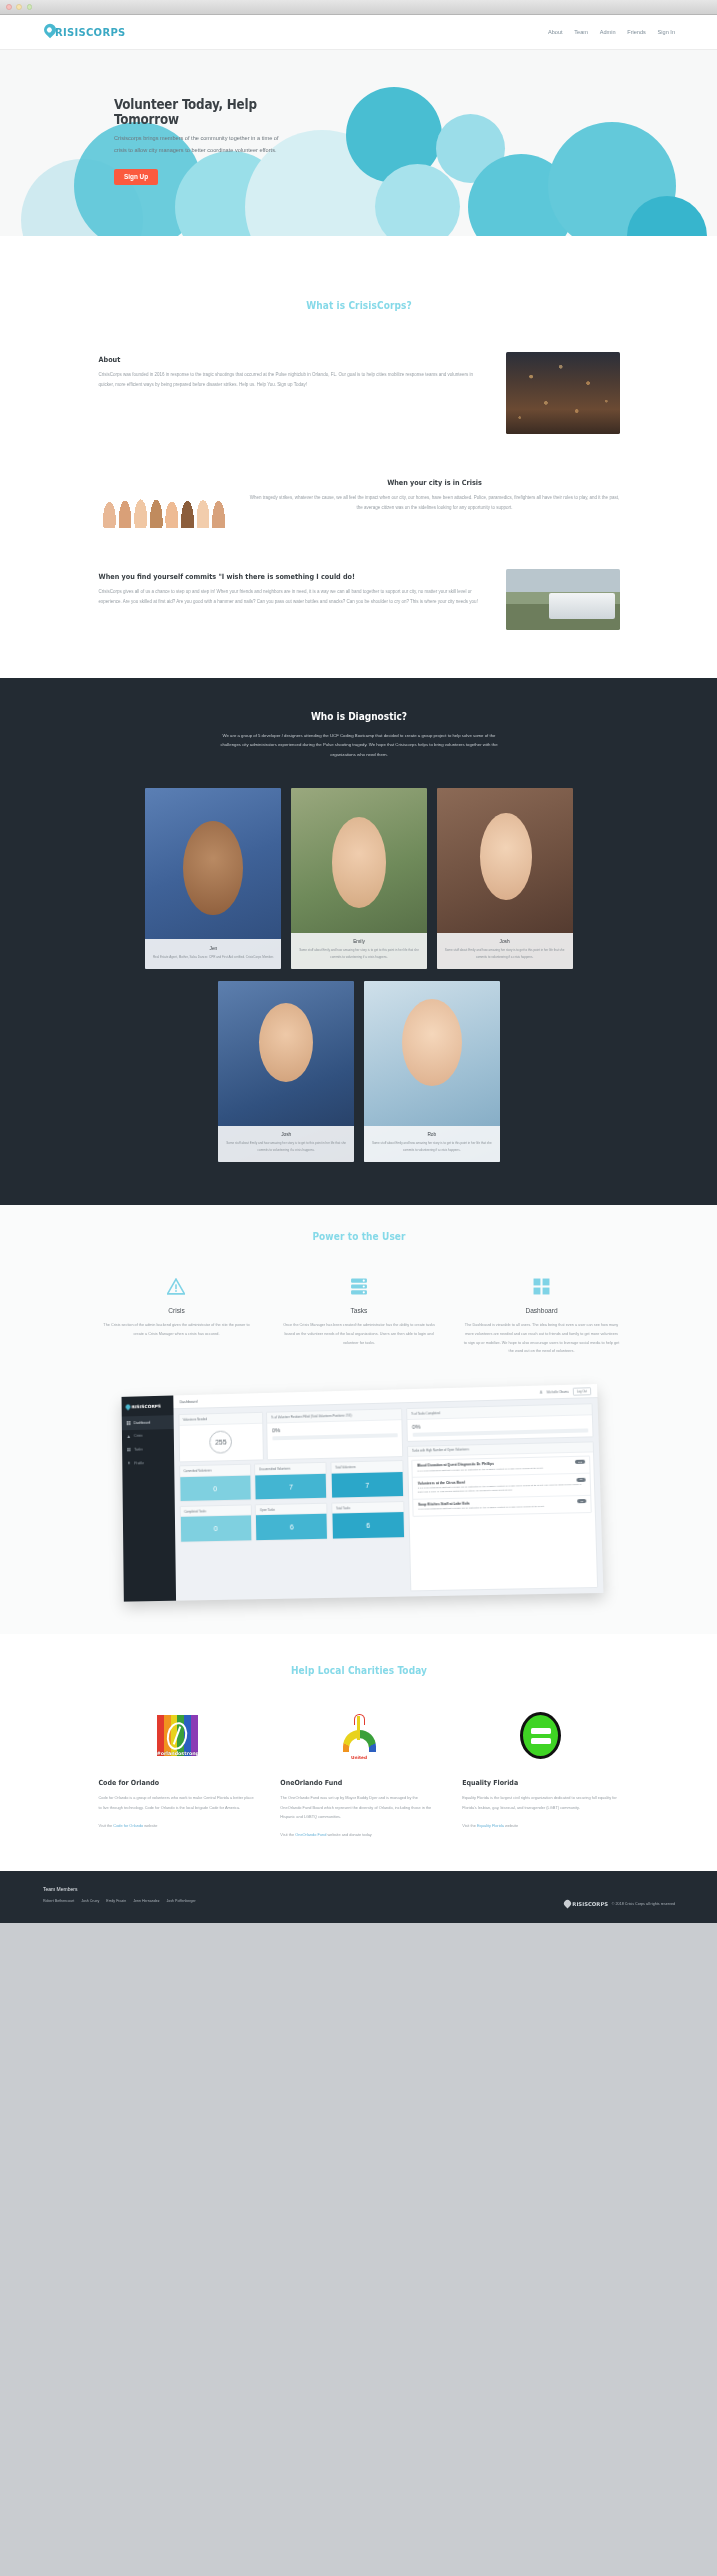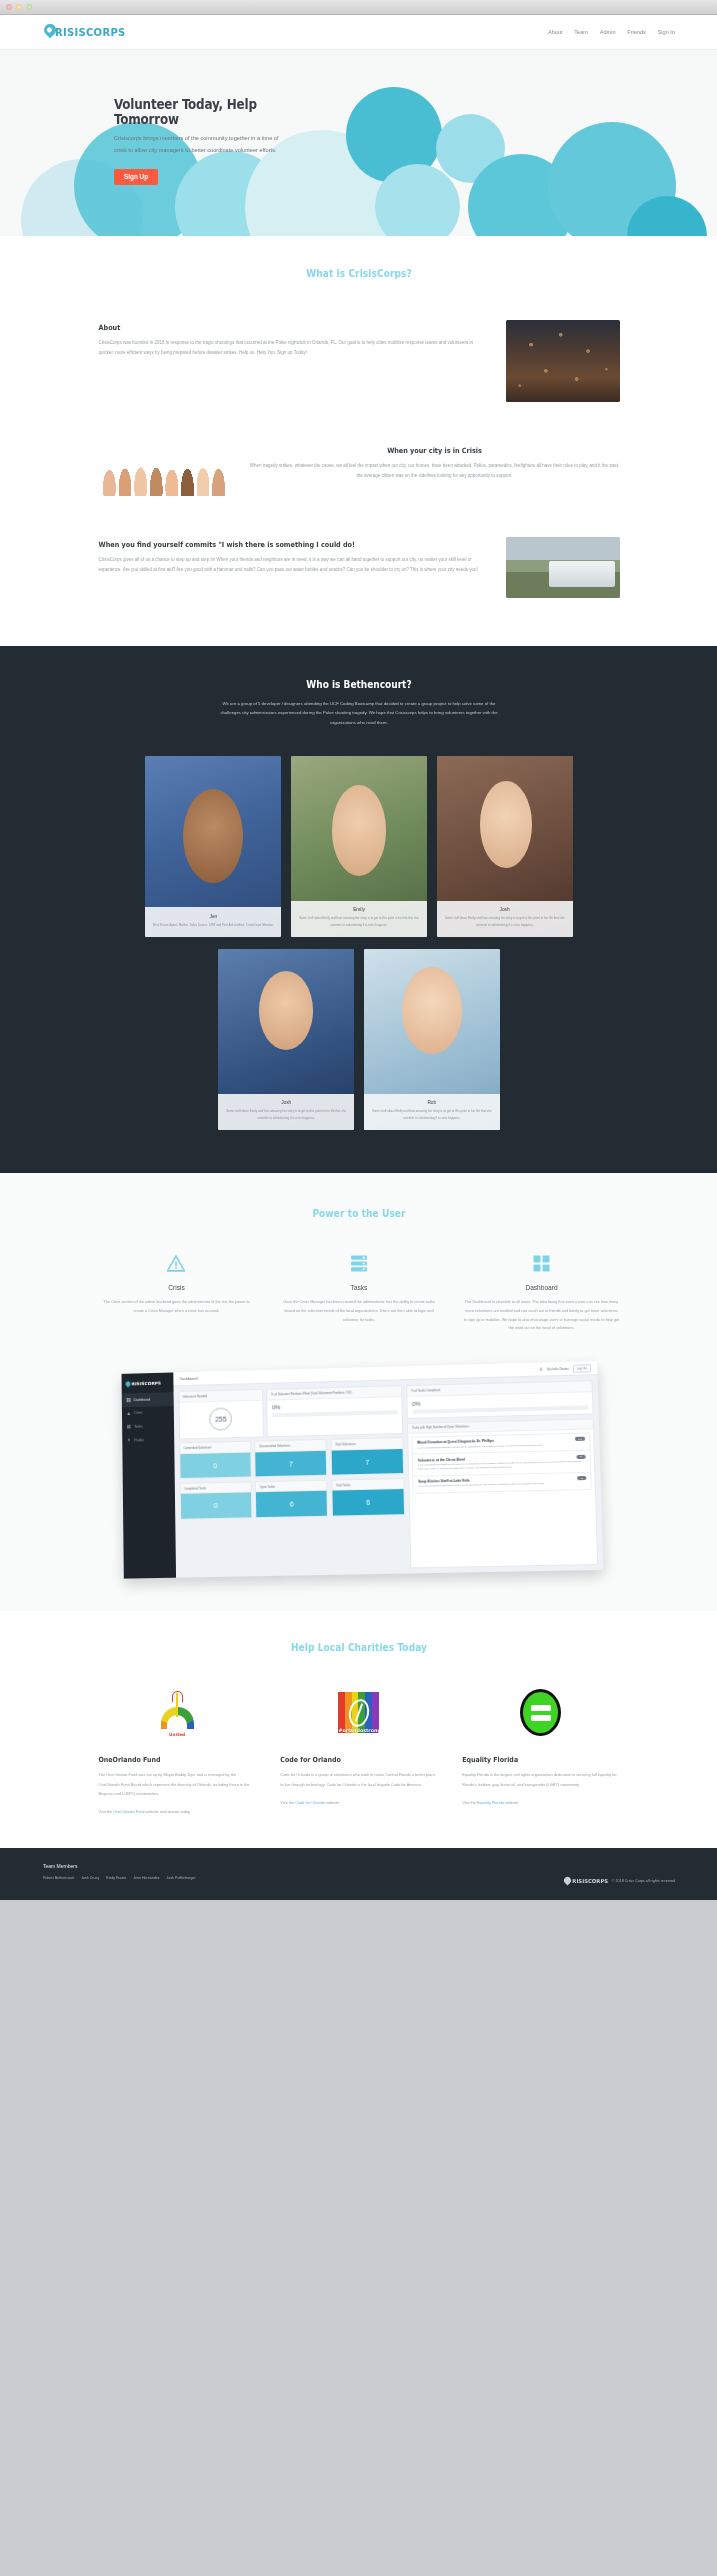--- a/index.html
+++ b/index.html
@@ -71,21 +71,21 @@
     padding: 4.8px 10px; border-radius: 2.1px; border: none; cursor: pointer;
     font-family: "Liberation Sans", sans-serif;
   }
 
   
   .section-title {
     text-align: center;
     font-family: "DejaVu Sans Condensed", "Liberation Sans Narrow", "Liberation Sans", sans-serif;
     font-size: 10px; font-weight: bold; color: #85d9e8; letter-spacing: 0.1px;
   }
-  .white-section { background: #fff; padding: 32px 0 48px; }
+  .white-section { background: #fff; padding: 32px 0 48px; margin-top: 32px; }
   .wrap { width: 521px; margin: 0 auto; }
 
   .feature-row { display: flex; align-items: flex-start; gap: 21px; margin-top: 41px; }
   .feature-row.reverse { flex-direction: row-reverse; text-align: center; }
   .feature-text { flex: 1; padding-top: 3.2px; }
   .feature-h {
     font-family: "DejaVu Sans Condensed", "Liberation Sans Narrow", "Liberation Sans", sans-serif;
     font-size: 7.2px; font-weight: bold; color: #3a4045; margin-bottom: 4.8px; line-height: 1.35;
   }
   .feature-p { font-size: 4.5px; line-height: 2.25; color: #9aa1a7; }
@@ -163,21 +163,21 @@
   .p-josh:before { content:""; position:absolute; left:32%; top:14%; width:38%; height:48%;
     border-radius:50%; background: radial-gradient(circle at 50% 40%, #f2d3b6, #d8ab88); }
   .p-josh2 { background: linear-gradient(160deg,#5d7fae 0%,#31517f 60%,#23395c 100%); }
   .p-josh2:before { content:""; position:absolute; left:30%; top:12%; width:40%; height:44%;
     border-radius:50%; background: radial-gradient(circle at 50% 40%, #eec9a8, #cf9f78); }
   .p-rob { background: linear-gradient(160deg,#cfe0ea 0%,#9fc0d4 55%,#7aa4bf 100%); }
   .p-rob:before { content:""; position:absolute; left:28%; top:10%; width:44%; height:48%;
     border-radius:50%; background: radial-gradient(circle at 50% 40%, #f5d7bb, #dcae8b); }
 
   
-  .power-section { background: #fafbfb; padding: 35px 0 37px; }
+  .power-section { background: #fafbfb; padding: 26px 0 37px; }
   .power-cols { display: flex; gap: 26.6px; margin-top: 33px; }
   .power-col { flex: 1; text-align: center; }
   .power-icon { height: 23.4px; display: flex; align-items: center; justify-content: center; }
   .power-h { font-size: 6.6px; color: #4a5056; margin: 8.5px 0 7.4px; }
   .power-p { font-size: 3.8px; line-height: 2.3; color: #9aa1a7; }
 
   
   .dash-shot {
     width: 478px; margin: 34px auto 0; height: 207px; display: flex;
     box-shadow: 0 6.4px 14px rgba(0,0,0,.18); background: #eef1f4;
@@ -389,21 +389,21 @@
         <div class="feature-text">
           <div class="feature-h">When you find yourself commits "I wish there is something I could do!</div>
           <div class="feature-p">CrisisCorps gives all of us a chance to step up and step in! When your friends and neighbors are in need, it is a way we can all band together to support our city, no matter your skill level or experience. Are you skilled at first aid? Are you good with a hammer and nails? Can you pass out water bottles and snacks? Can you be shoulder to cry on? This is where your city needs you!</div>
         </div>
         <div class="feature-img ph-rescue"></div>
       </div>
     </div>
   </div>
 
   <div class="dark-section">
-    <div class="dark-title">Who is Bethencourt?</div>
+    <div class="dark-title">Who is Diagnostic?</div>
     <div class="dark-intro">We are a group of 5 developer / designers attending the UCF Coding Bootcamp that decided to create a group project to help solve some of the challenges city administrators experienced during the Pulse shooting tragedy. We hope that Crisiscorps helps to bring volunteers together with the organizations who need them.</div>
 
     <div class="team-grid">
       <div class="member">
         <div class="member-photo p-jen"></div>
         <div class="member-caption">
           <div class="member-name">Jen</div>
           <div class="member-bio">Real Estate Agent, Mother, Salsa Dancer. CPR and First Aid certified. CrisisCorps Member.</div>
         </div>
       </div>
@@ -624,45 +624,45 @@
     </div>
   </div>
 
   <div class="charity-section">
     <div class="wrap">
       <div class="section-title">Help Local Charities Today</div>
       <div class="charity-cols">
 
         <div class="charity-col">
           <div class="charity-logo-wrap">
+            <div class="logo-cfo">
+              <span class="oval"></span>
+                <span class="slash"></span>
+              <span class="tag">#orlandostrong</span>
+            </div>
+          </div>
+          <div class="charity-h">Code for Orlando</div>
+          <div class="charity-p">Code for Orlando is a group of volunteers who work to make Central Florida a better place to live through technology. Code for Orlando is the local brigade Code for America.</div>
+          <div class="charity-link">
+            <span>Visit the </span><a href="#">Code for Orlando</a><span> website</span>
+          </div>
+        </div>
+
+        <div class="charity-col">
+          <div class="charity-logo-wrap">
             <div class="logo-oof">
               <span class="dome"></span>
                 <span class="spire"></span>
               <span class="word">United</span>
             </div>
           </div>
           <div class="charity-h">OneOrlando Fund</div>
           <div class="charity-p">The OneOrlando Fund was set up by Mayor Buddy Dyer and is managed by the OneOrlando Fund Board which represent the diversity of Orlando, including those in the Hispanic and LGBTQ communities.</div>
           <div class="charity-link">
             <span>Visit the </span><a href="#">OneOrlando Fund</a><span> website and donate today</span>
-          </div>
-        </div>
-
-        <div class="charity-col">
-          <div class="charity-logo-wrap">
-            <div class="logo-cfo">
-              <span class="oval"></span>
-                <span class="slash"></span>
-              <span class="tag">#orlandostrong</span>
-            </div>
-          </div>
-          <div class="charity-h">Code for Orlando</div>
-          <div class="charity-p">Code for Orlando is a group of volunteers who work to make Central Florida a better place to live through technology. Code for Orlando is the local brigade Code for America.</div>
-          <div class="charity-link">
-            <span>Visit the </span><a href="#">Code for Orlando</a><span> website</span>
           </div>
         </div>
 
         <div class="charity-col">
           <div class="charity-logo-wrap">
             <div class="logo-ef">
               <span></span>
                 <span></span>
             </div>
           </div>

